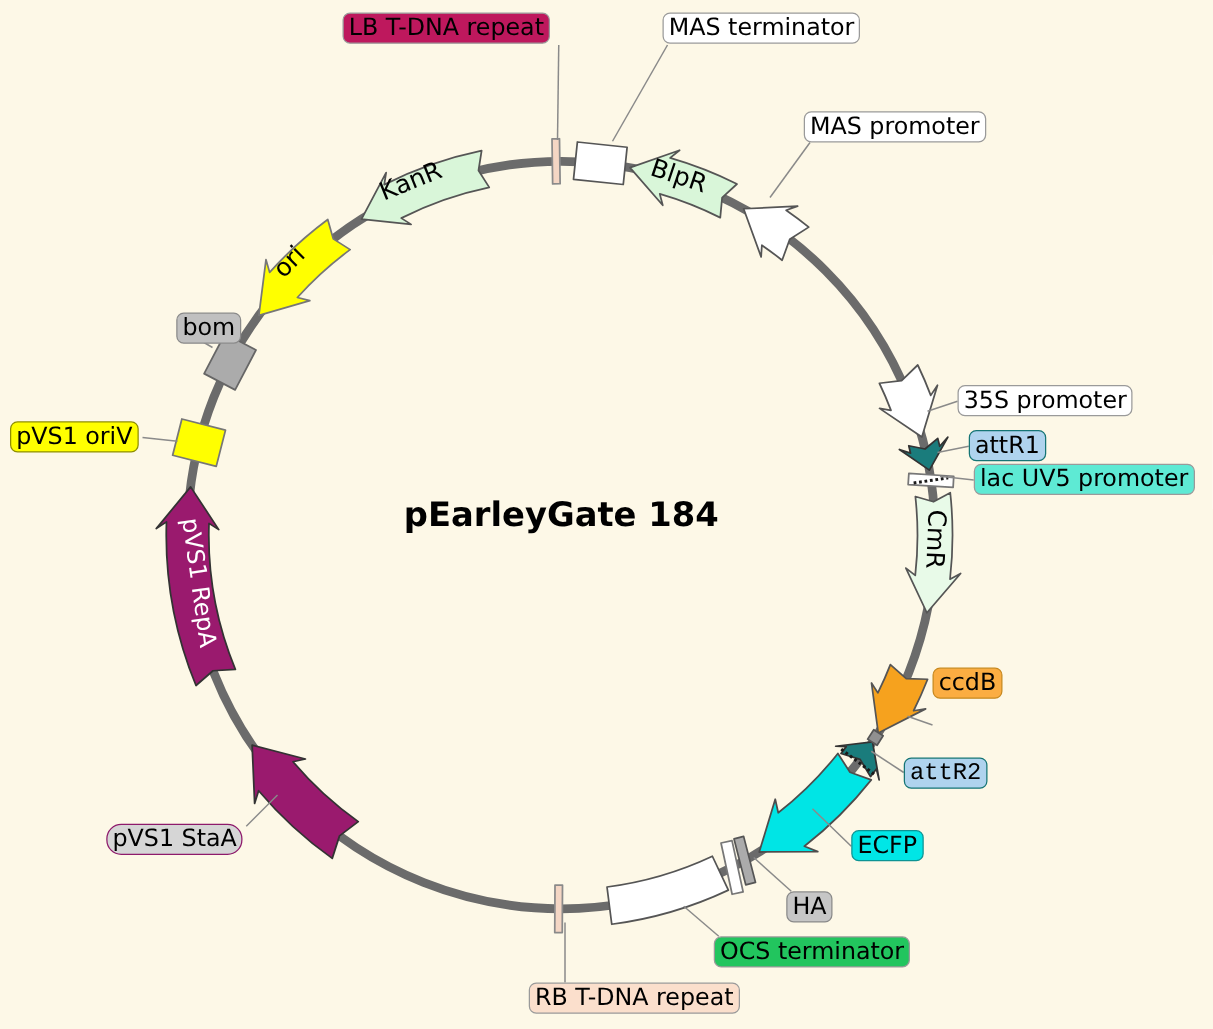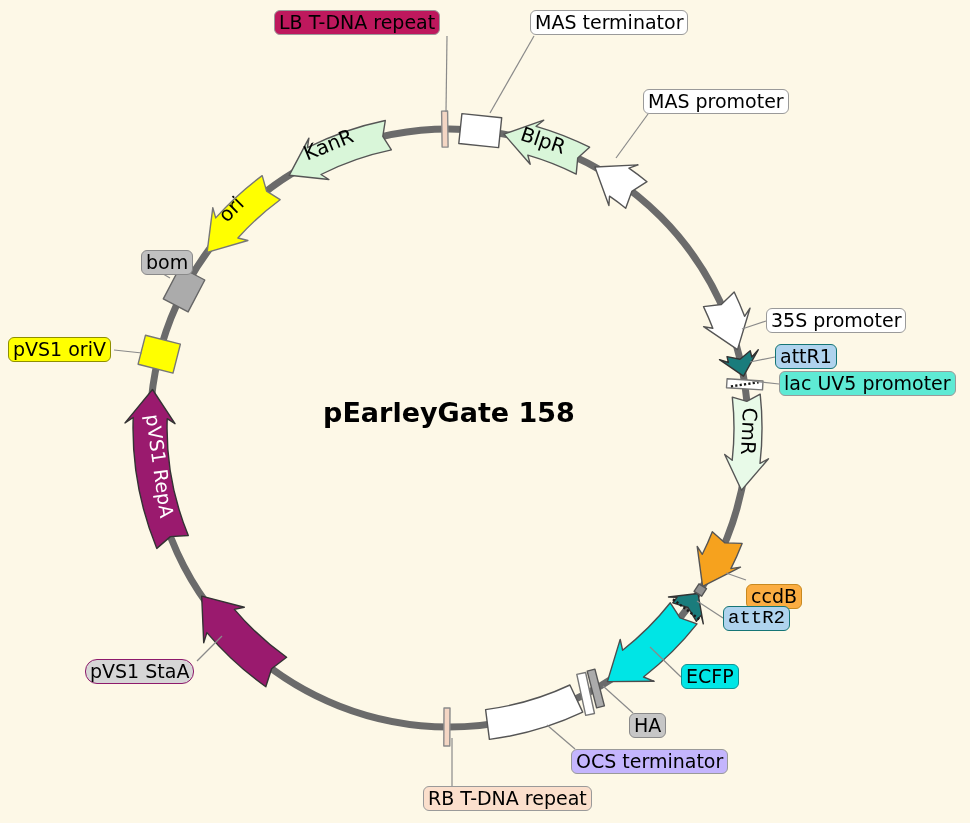--- a/index.html
+++ b/index.html
@@ -74,26 +74,26 @@
         <line x1="146" y1="264" x2="170" y2="278" stroke="#8a8a8a" stroke-width="1.2"></line>
       </svg>
     </div>
   <div id="label-holder">
       <div class="maplabel" style="left: 274px; top: 10px; background: #be185d; border-color: rgb(154, 154, 154); text-align: right;">LB T-DNA repeat</div>
       <div class="maplabel" style="left: 530px; top: 10px; background: rgb(255, 255, 255); border-color: rgb(154, 154, 154);">MAS terminator</div>
       <div class="maplabel" style="left: 643px; top: 89px; background: rgb(255, 255, 255); border-color: rgb(154, 154, 154);">MAS promoter</div>
       <div class="maplabel" style="left: 766px; top: 308px; background: rgb(255, 255, 255); border-color: rgb(154, 154, 154);">35S promoter</div>
       <div class="maplabel" style="left: 775px; top: 344px; background: rgb(175, 211, 238); border-color: rgb(21, 117, 117);">attR1</div>
       <div class="maplabel" style="left: 779px; top: 371px; background: #5eead4; border-color: rgb(154, 154, 154);">lac UV5 promoter</div>
-      <div class="maplabel" style="left: 746px; top: 584px; background: rgb(251, 173, 66); border-color: rgb(200, 137, 31);">ccdB</div>
+      <div class="maplabel" style="left: 746px; top: 534px; background: rgb(251, 173, 66); border-color: rgb(200, 137, 31);">ccdB</div>
       <div class="maplabel" style="left: 723px; top: 606px; background: rgb(175, 211, 238); border-color: rgb(21, 117, 117); font-family: Liberation Mono, monospace;">attR2</div>
       <div class="maplabel" style="left: 681px; top: 664px; background: rgb(0, 230, 230); border-color: rgb(13, 148, 148);">ECFP</div>
       <div class="maplabel" style="left: 629px; top: 713px; background: rgb(198, 198, 198); border-color: rgb(138, 138, 138); text-align: center;">HA</div>
-      <div class="maplabel" style="left: 571px; top: 749px; background: #c4b5fd; border-color: rgb(154, 154, 154);">OCS terminator</div>
+      <div class="maplabel" style="left: 571px; top: 749px; background: #22c55e; border-color: rgb(154, 154, 154);">OCS terminator</div>
       <div class="maplabel" style="left: 423px; top: 786px; background: rgb(251, 223, 204); border-color: rgb(154, 154, 154);">RB T-DNA repeat</div>
       <div class="maplabel" style="left: 85px; top: 659px; background: rgb(214, 214, 214); border-color: rgb(142, 26, 107); border-radius: 12px;">pVS1 StaA</div>
       <div class="maplabel" style="left: 8px; top: 337px; background: rgb(255, 255, 0); border-color: rgb(143, 143, 0);">pVS1 oriV</div>
       <div class="maplabel" style="left: 97px; top: 250px; background: rgb(192, 192, 192); border-color: rgb(138, 138, 138); margin-left: 44px;">bom</div>
     </div>
   <div id="title-block" style="top:397px;">
-    <div id="plasmid-title">pEarleyGate 158</div>
+    <div id="plasmid-title">pEarleyGate 184</div>
   </div>
 </div>
 
 </body></html>

